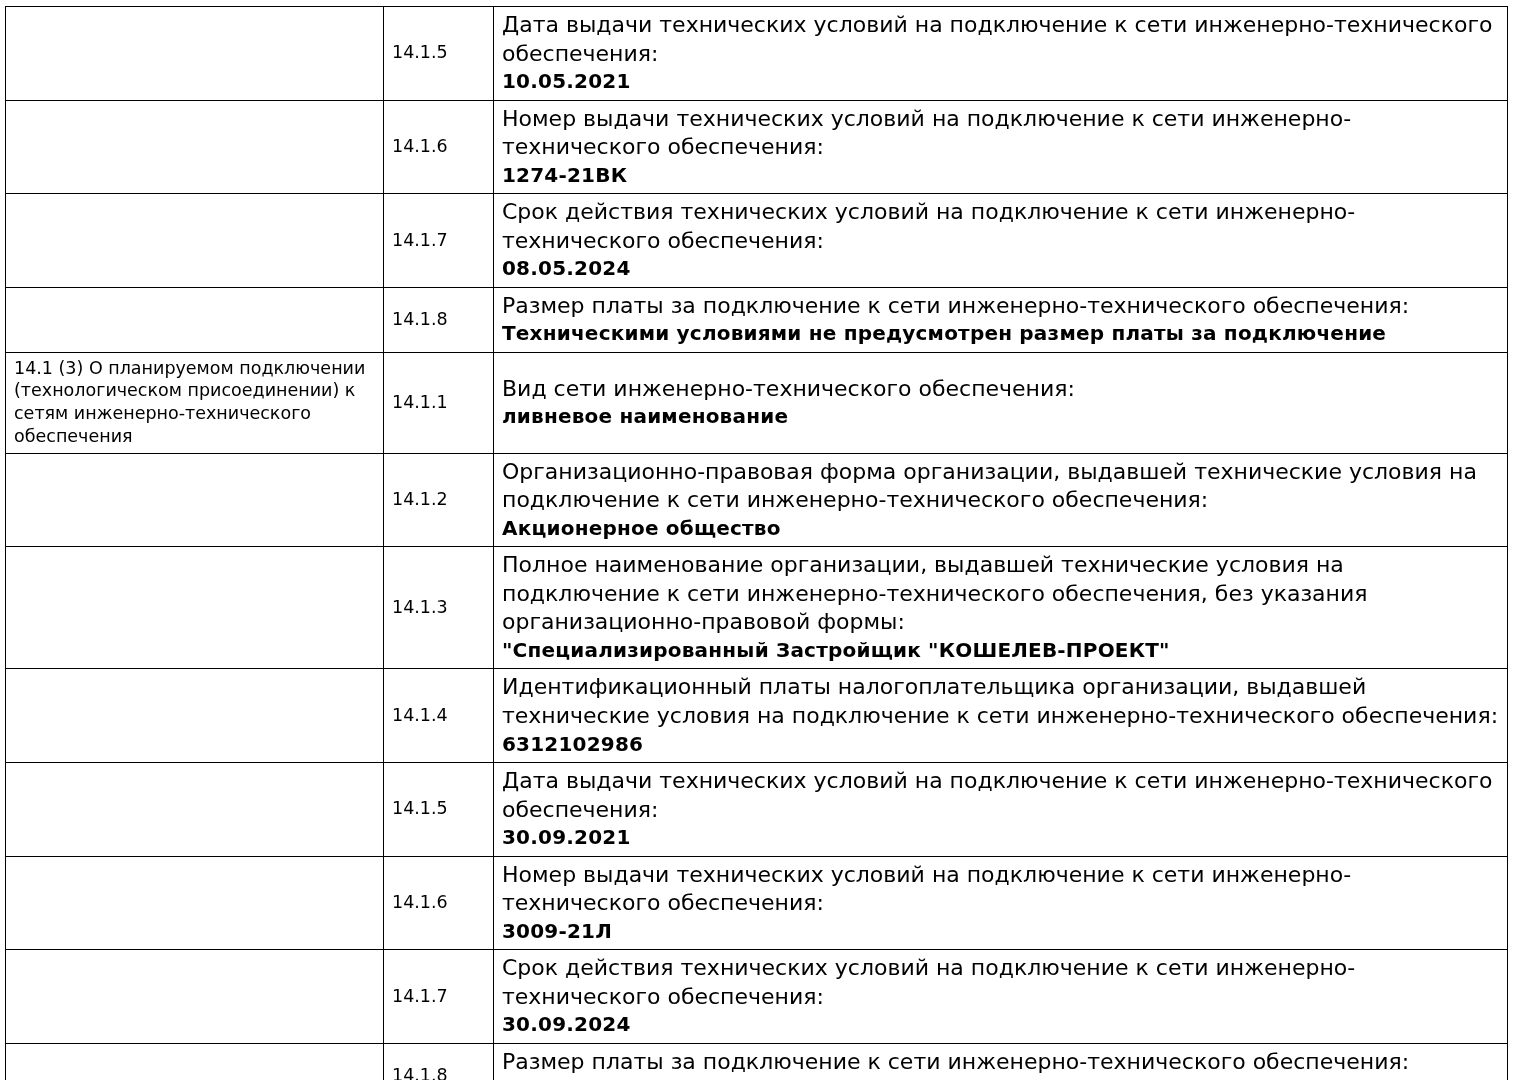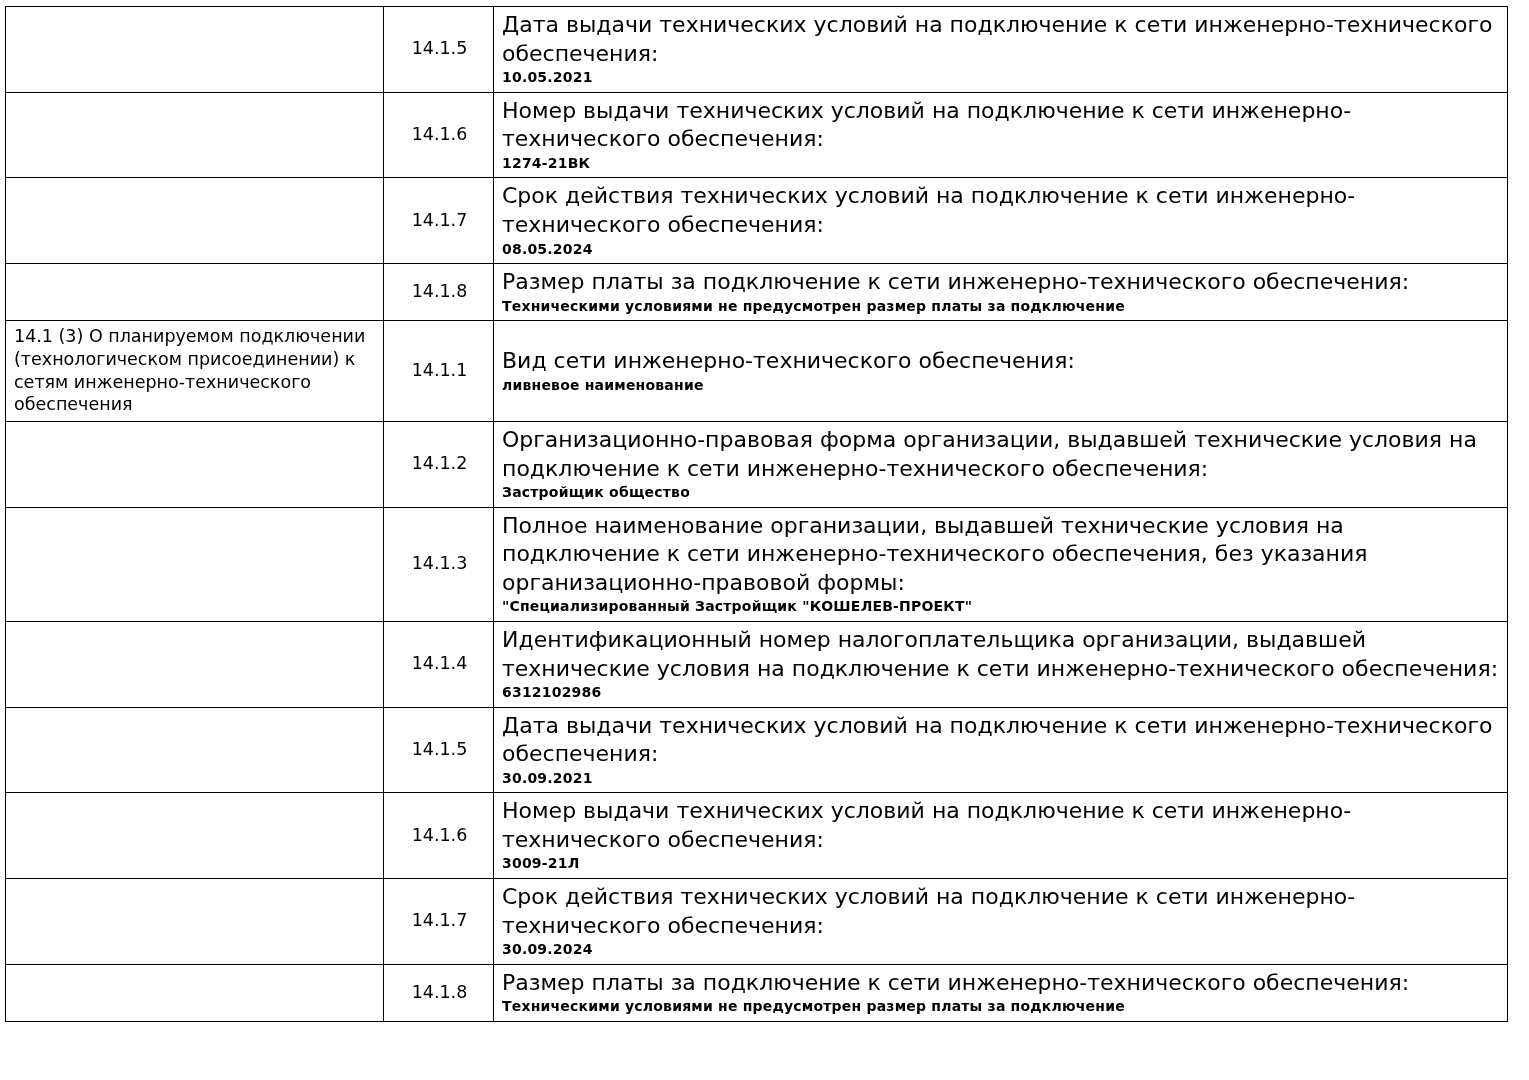--- a/index.html
+++ b/index.html
@@ -40,34 +40,33 @@
     vertical-align: top;
     padding-top: 7px;
     font-size: 17px;
     line-height: 1.32;
     margin-top: 20px;
   }
   td.code-cell {
     font-size: 17.5px;
     vertical-align: middle;
     padding-left: 10px;
-    text-align: center;
   }
   td.body-cell {
     vertical-align: middle;
   }
   .lbl {
     display: block;
     font-size: 22px;
     line-height: 1.3;
   }
   .val {
     display: block;
     font-weight: bold;
-    font-size: 14px;
+    font-size: 20px;
     line-height: 1.32;
     letter-spacing: 0.2px;
   }
   .empty-cell { }
 </style>
 </head>
 <body>
 
 <div class="page">
   <table class="doc-table">
@@ -121,38 +120,38 @@
           <span class="lbl">Вид сети инженерно-технического обеспечения:</span>
           <span class="val">ливневое наименование</span>
         </td>
       </tr>
 
       <tr>
         <td class="section-cell empty-cell"></td>
         <td class="code-cell">14.1.2</td>
         <td class="body-cell">
           <span class="lbl">Организационно-правовая форма организации, выдавшей технические условия на подключение к сети инженерно-технического обеспечения:</span>
-          <span class="val">Застройщик общество</span>
+          <span class="val">Акционерное общество</span>
         </td>
       </tr>
 
       <tr>
         <td class="section-cell empty-cell"></td>
         <td class="code-cell">14.1.3</td>
         <td class="body-cell">
           <span class="lbl">Полное наименование организации, выдавшей технические условия на подключение к сети инженерно-технического обеспечения, без указания организационно-правовой формы:</span>
           <span class="val">"Специализированный Застройщик "КОШЕЛЕВ-ПРОЕКТ"</span>
         </td>
       </tr>
 
       <tr>
         <td class="section-cell empty-cell"></td>
         <td class="code-cell">14.1.4</td>
         <td class="body-cell">
-          <span class="lbl">Идентификационный номер налогоплательщика организации, выдавшей технические условия на подключение к сети инженерно-технического обеспечения:</span>
+          <span class="lbl">Идентификационный платы налогоплательщика организации, выдавшей технические условия на подключение к сети инженерно-технического обеспечения:</span>
           <span class="val">6312102986</span>
         </td>
       </tr>
 
       <tr>
         <td class="section-cell empty-cell"></td>
         <td class="code-cell">14.1.5</td>
         <td class="body-cell">
           <span class="lbl">Дата выдачи технических условий на подключение к сети инженерно-технического обеспечения:</span>
           <span class="val">30.09.2021</span>

